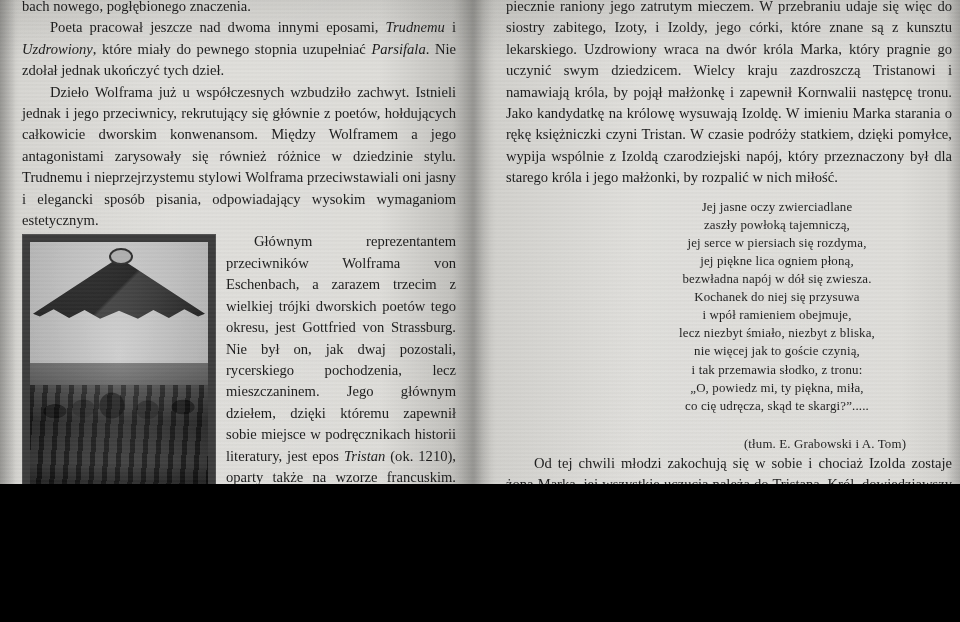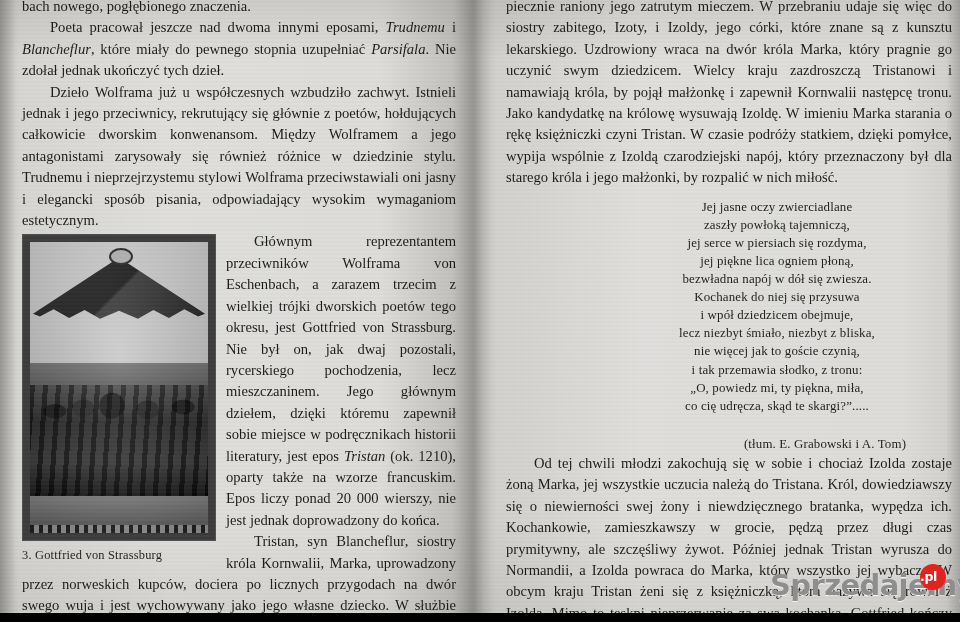--- a/index.html
+++ b/index.html
@@ -3,21 +3,21 @@
 <meta charset="utf-8">
 <style>
   html, body {
     margin: 0;
     padding: 0;
     background: #000;
   }
   #page {
     position: relative;
     width: 960px;
-    height: 613px;
+    height: 484px;
     overflow: hidden;
     background: #d9d9d6;
     font-family: "Liberation Serif", serif;
     
     background-image:
       linear-gradient(to right,
         #c8c8c4 0px,
         #d6d6d2 18px,
         #dcdcd8 180px,
         #d4d4d0 400px,
@@ -289,21 +289,21 @@
 <body>
 
 <div id="page">
   <div class="paper"></div>
   <div class="grain"></div>
 
   <div class="col" id="col-left">
 
     <p class="cont">bach nowego, pogłębionego znaczenia.</p>
 
-    <p>Poeta pracował jeszcze nad dwoma innymi eposami, <span class="it">Trudnemu</span> i <span class="it">Blancheflur</span>, które miały do pewnego stopnia uzupełniać <span class="it">Parsifala</span>. Nie zdołał jednak ukończyć tych dzieł.</p>
+    <p>Poeta pracował jeszcze nad dwoma innymi eposami, <span class="it">Trudnemu</span> i <span class="it">Uzdrowiony</span>, które miały do pewnego stopnia uzupełniać <span class="it">Parsifala</span>. Nie zdołał jednak ukończyć tych dzieł.</p>
 
     <p>Dzieło Wolframa już u współczesnych wzbudziło zachwyt. Istnieli jednak i jego przeciwnicy, rekrutujący się głównie z poetów, hołdujących całkowicie dworskim konwenansom. Między Wolframem a jego antagonistami zarysowały się również różnice w dziedzinie stylu. Trudnemu i nieprzejrzystemu stylowi Wolframa przeciwstawiali oni jasny i elegancki sposób pisania, odpowiadający wysokim wymaganiom estetycznym.</p>
 
     <div class="figure">
       <div class="plate">
         <div class="sky"></div>
         <div class="canopy"></div>
         <div class="finial"></div>
         <div class="crowd"></div>
         <div class="figures"></div>
@@ -324,21 +324,21 @@
 
     <p class="cont">piecznie raniony jego zatrutym mieczem. W przebraniu udaje się więc do siostry zabitego, Izoty, i Izoldy, jego córki, które znane są z kunsztu lekarskiego. Uzdrowiony wraca na dwór króla Marka, który pragnie go uczynić swym dziedzicem. Wielcy kraju zazdroszczą Tristanowi i namawiają króla, by pojął małżonkę i zapewnił Kornwalii następcę tronu. Jako kandydatkę na królowę wysuwają Izoldę. W imieniu Marka starania o rękę księżniczki czyni Tristan. W czasie podróży statkiem, dzięki pomyłce, wypija wspólnie z Izoldą czarodziejski napój, który przeznaczony był dla starego króla i jego małżonki, by rozpalić w nich miłość.</p>
 
     <div class="verse">
       <div>Jej jasne oczy zwierciadlane</div>
       <div>zaszły powłoką tajemniczą,</div>
       <div>jej serce w piersiach się rozdyma,</div>
       <div>jej piękne lica ogniem płoną,</div>
       <div>bezwładna napój w dół się zwiesza.</div>
       <div>Kochanek do niej się przysuwa</div>
-      <div>i wpół dziedzicem obejmuje,</div>
+      <div>i wpół ramieniem obejmuje,</div>
       <div>lecz niezbyt śmiało, niezbyt z bliska,</div>
       <div>nie więcej jak to goście czynią,</div>
       <div>i tak przemawia słodko, z tronu:</div>
       <div>„O, powiedz mi, ty piękna, miła,</div>
       <div>co cię udręcza, skąd te skargi?”.....</div>
       <div class="attrib">(tłum. E. Grabowski i A. Tom)</div>
     </div>
 
     <p class="after-verse">Od tej chwili młodzi zakochują się w sobie i chociaż Izolda zostaje żoną Marka, jej wszystkie uczucia należą do Tristana. Król, dowiedziawszy się o niewierności swej żony i niewdzięcznego bratanka, wypędza ich. Kochankowie, zamieszkawszy w grocie, pędzą przez długi czas prymitywny, ale szczęśliwy żywot. Później jednak Tristan wyrusza do Normandii, a Izolda powraca do Marka, który wszystko jej wybacza. W obcym kraju Tristan żeni się z księżniczką, która nazywa się również Izolda. Mimo to tęskni nieprzerwanie za swą kochanką. Gottfried kończy swój epos sentencją: kto nie zaznał przez miłość cierpienia, ten nie zazna też nigdy przez miłość radości.</p>
 

